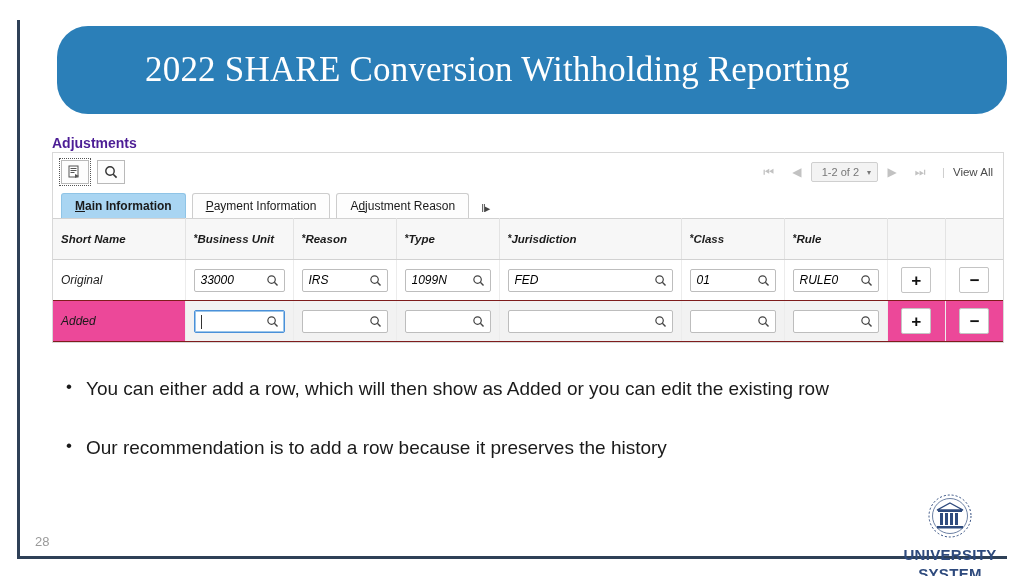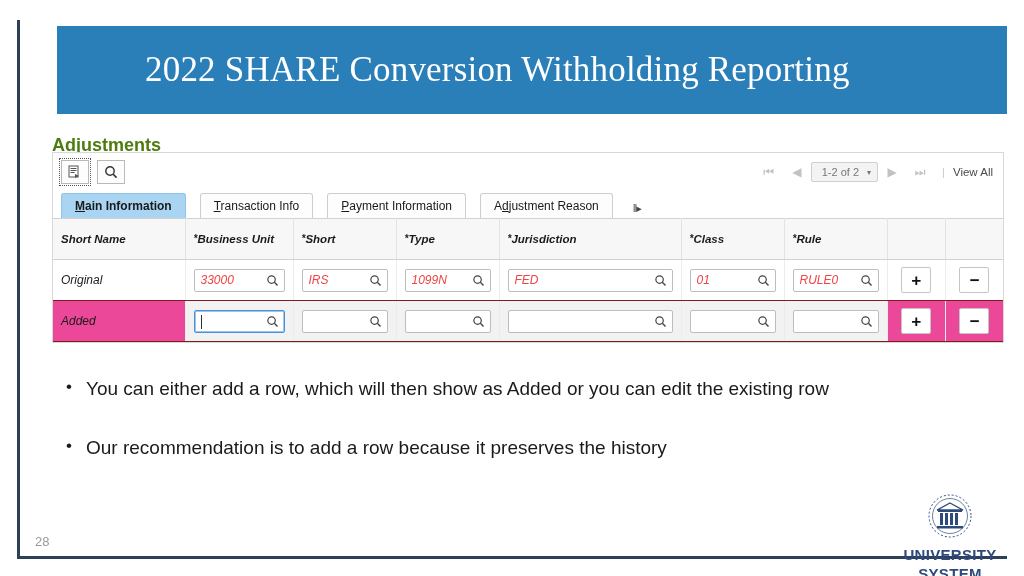--- a/index.html
+++ b/index.html
@@ -36,38 +36,39 @@
   
   .title-banner {
     position: absolute;
     left: 57px;
     top: 26px;
     width: 950px;
     height: 88px;
     background: #2b7fb8;
     display: flex;
     align-items: center;
+    border-radius: 31px;
   }
   .title-text {
     font-family: "Liberation Serif", serif;
     font-size: 35px;
     color: #ffffff;
     padding-left: 88px;
     letter-spacing: 0.2px;
     white-space: nowrap;
   }
 
   
   .section-label {
     position: absolute;
     left: 52px;
     top: 135px;
-    font-size: 18px;
+    font-size: 14px;
     font-weight: bold;
-    color: #4d7c0f;
+    color: #4c1d95;
   }
 
   
   .grid-panel {
     position: absolute;
     left: 52px;
     top: 152px;
     width: 952px;
     background: #ffffff;
     border: 1px solid #d8d8d8;
@@ -154,21 +155,21 @@
   .tab {
     height: 25px;
     display: flex;
     align-items: center;
     padding: 0 13px;
     font-size: 12px;
     color: #1a1a1a;
     border: 1px solid #cdcdcd;
     border-bottom: none;
     background: #fdfdfd;
-    margin-right: 14px;
+    margin-right: 6px;
     border-radius: 3px 3px 0 0;
     box-sizing: border-box;
     white-space: nowrap;
   }
   .tab.active {
     background: #a9d5f2;
     font-weight: bold;
     border-color: #8fc4e6;
   }
   .tab u { text-decoration: underline; }
@@ -226,21 +227,21 @@
   .lookup.focused {
     border: 1px solid #4a90d9;
     box-shadow: 0 0 0 1px #9cc6ea inset;
   }
   .lookup .val {
     position: absolute;
     left: 6px;
     top: 0;
     line-height: 21px;
     font-size: 12px;
-    color: #ef4444;
+    color: #000000;
     white-space: nowrap;
     overflow: hidden;
     right: 26px;
   }
   .lookup .caret {
     position: absolute;
     left: 6px;
     top: 4px;
     width: 1px;
     height: 14px;
@@ -364,23 +365,20 @@
       <div class="pg-arrow">▶</div>
       <div class="pg-arrow">⏭</div>
       <div class="pg-div">|</div>
       <div class="pg-viewall">View All</div>
     </div>
   </div>
 
   <div class="tabs">
     <div class="tab active">
       <span><u>M</u>ain Information</span>
-    </div>
-    <div class="tab">
-      <span><u>T</u>ransaction Info</span>
     </div>
     <div class="tab">
       <span><u>P</u>ayment Information</span>
     </div>
     <div class="tab">
       <span>A<u>d</u>justment Reason</span>
     </div>
     <div class="tab-more">‖▸</div>
   </div>
 
@@ -398,21 +396,21 @@
     </colgroup>
     <thead>
       <tr>
         <th>
           <span>Short Name</span>
         </th>
         <th>
           <span class="req">*</span><span>Business Unit</span>
         </th>
         <th>
-          <span class="req">*</span><span>Short</span>
+          <span class="req">*</span><span>Reason</span>
         </th>
         <th>
           <span class="req">*</span><span>Type</span>
         </th>
         <th>
           <span class="req">*</span><span>Jurisdiction</span>
         </th>
         <th>
           <span class="req">*</span><span>Class</span>
         </th>

